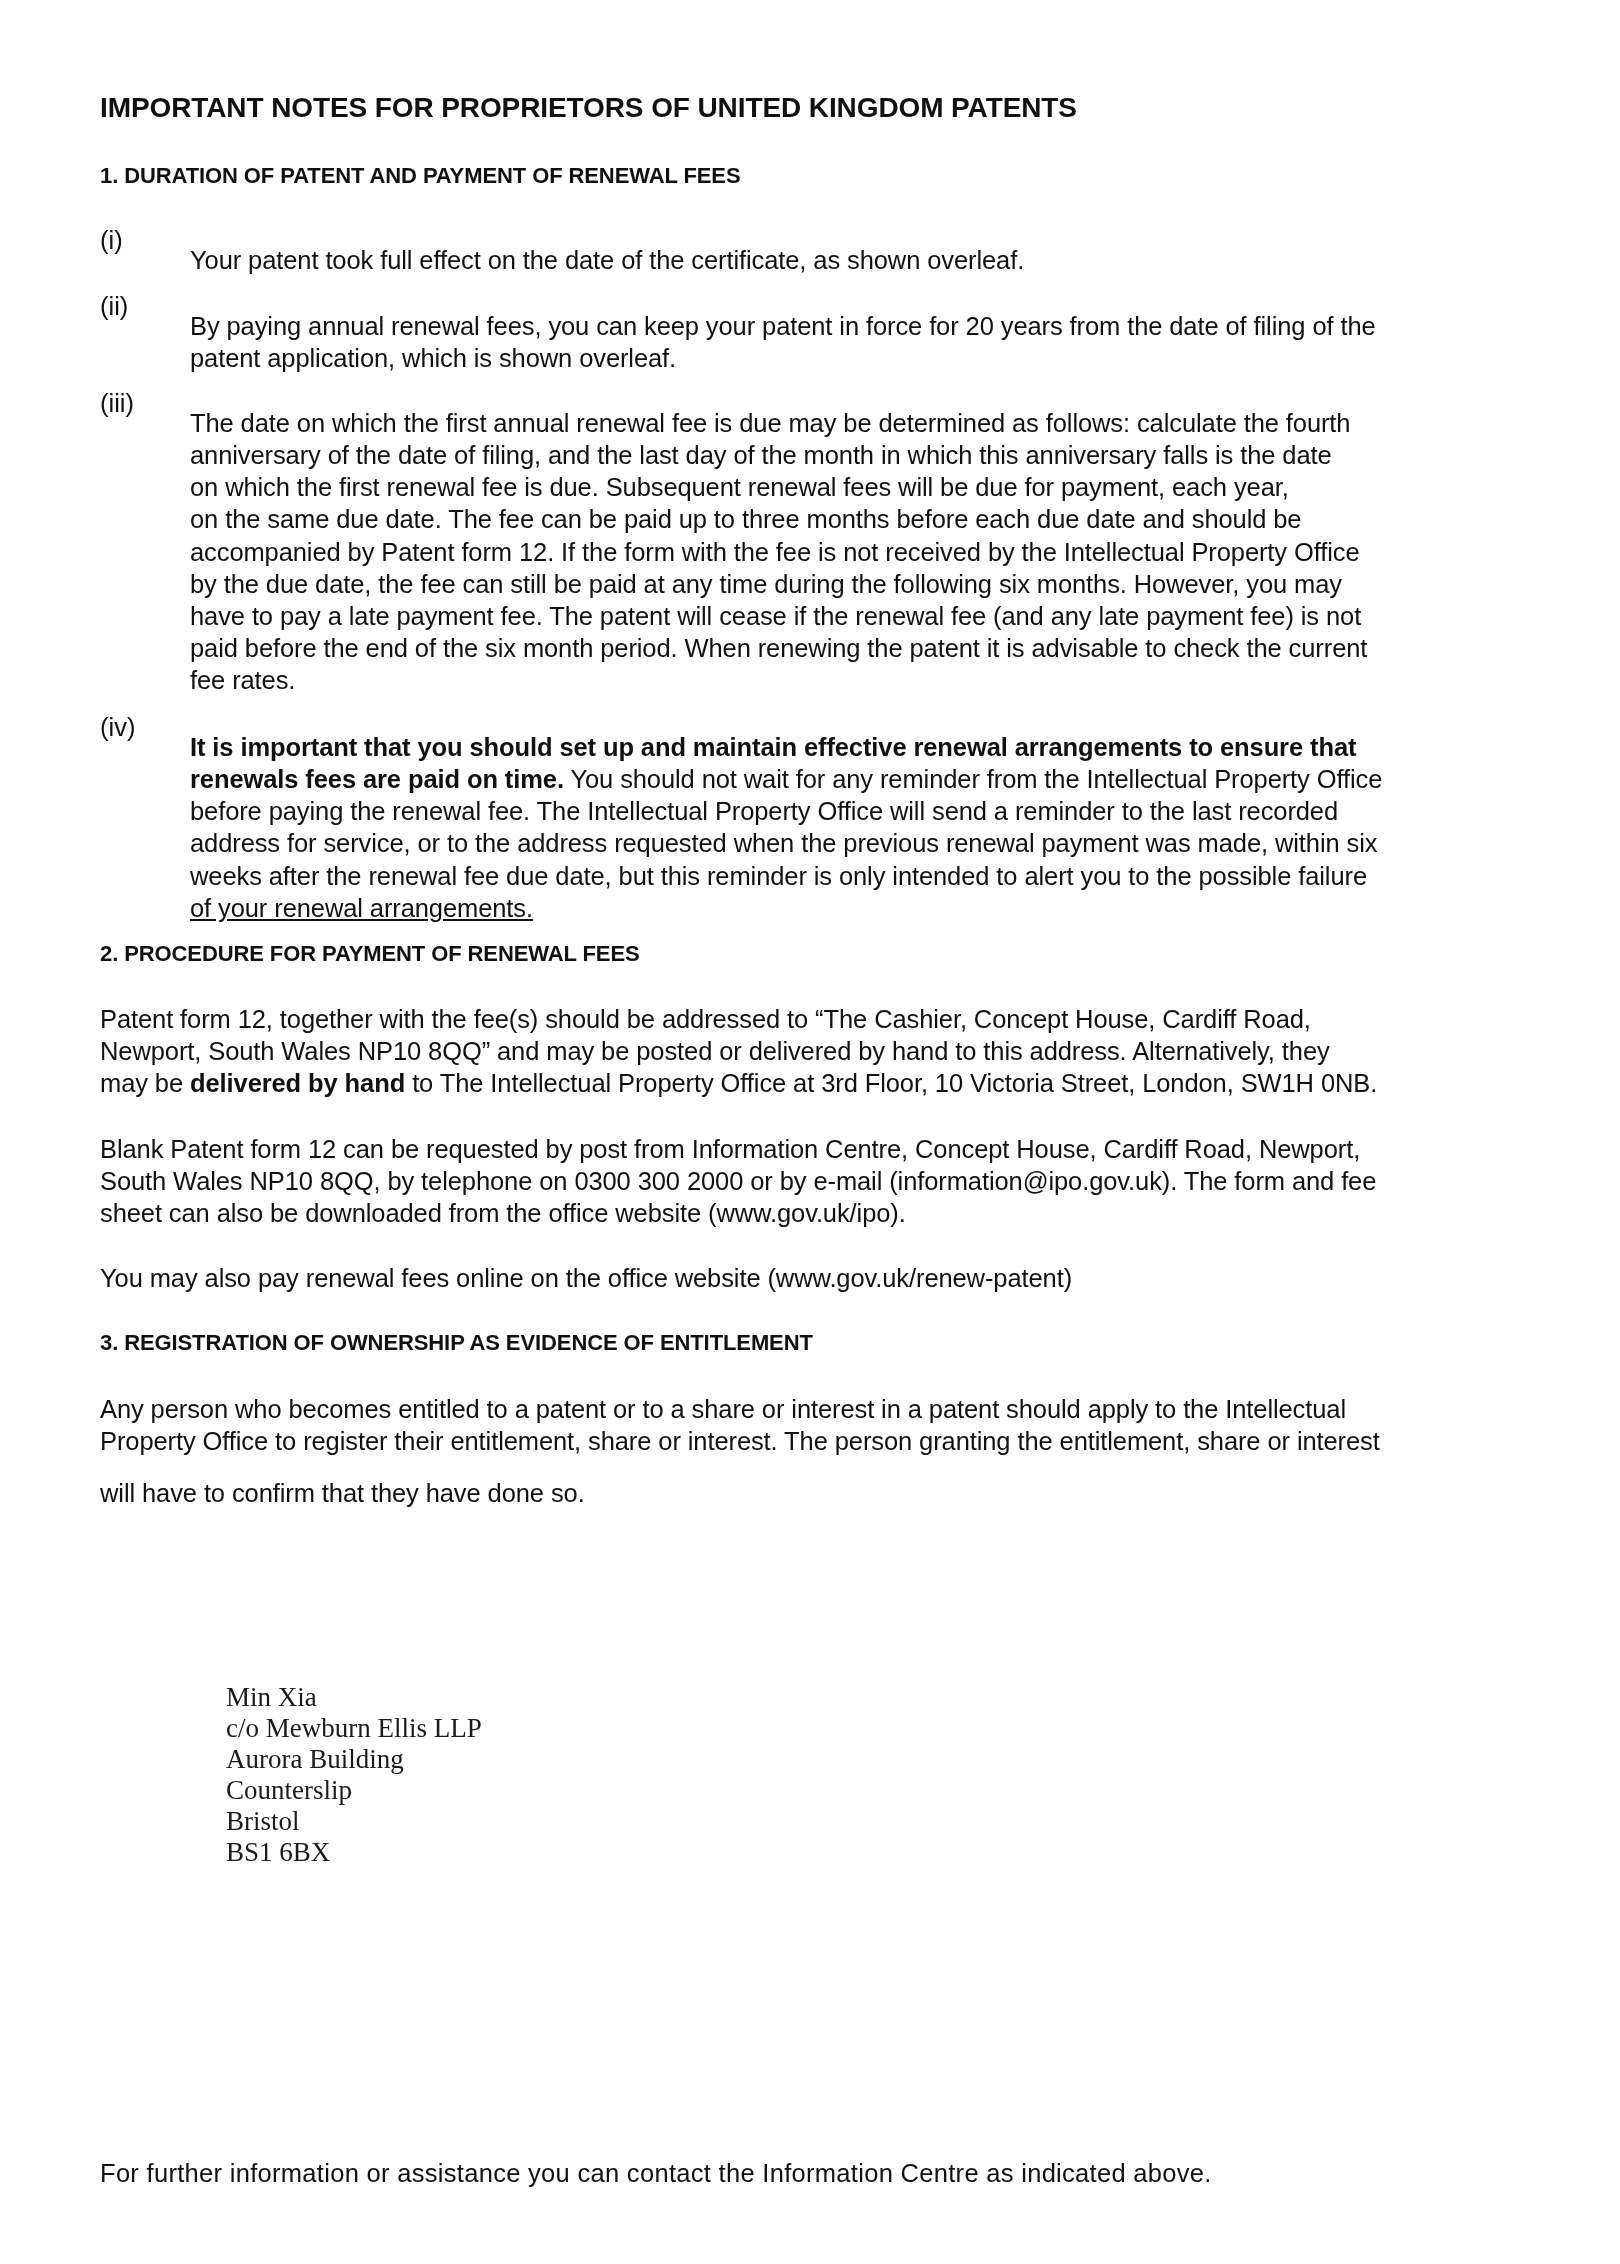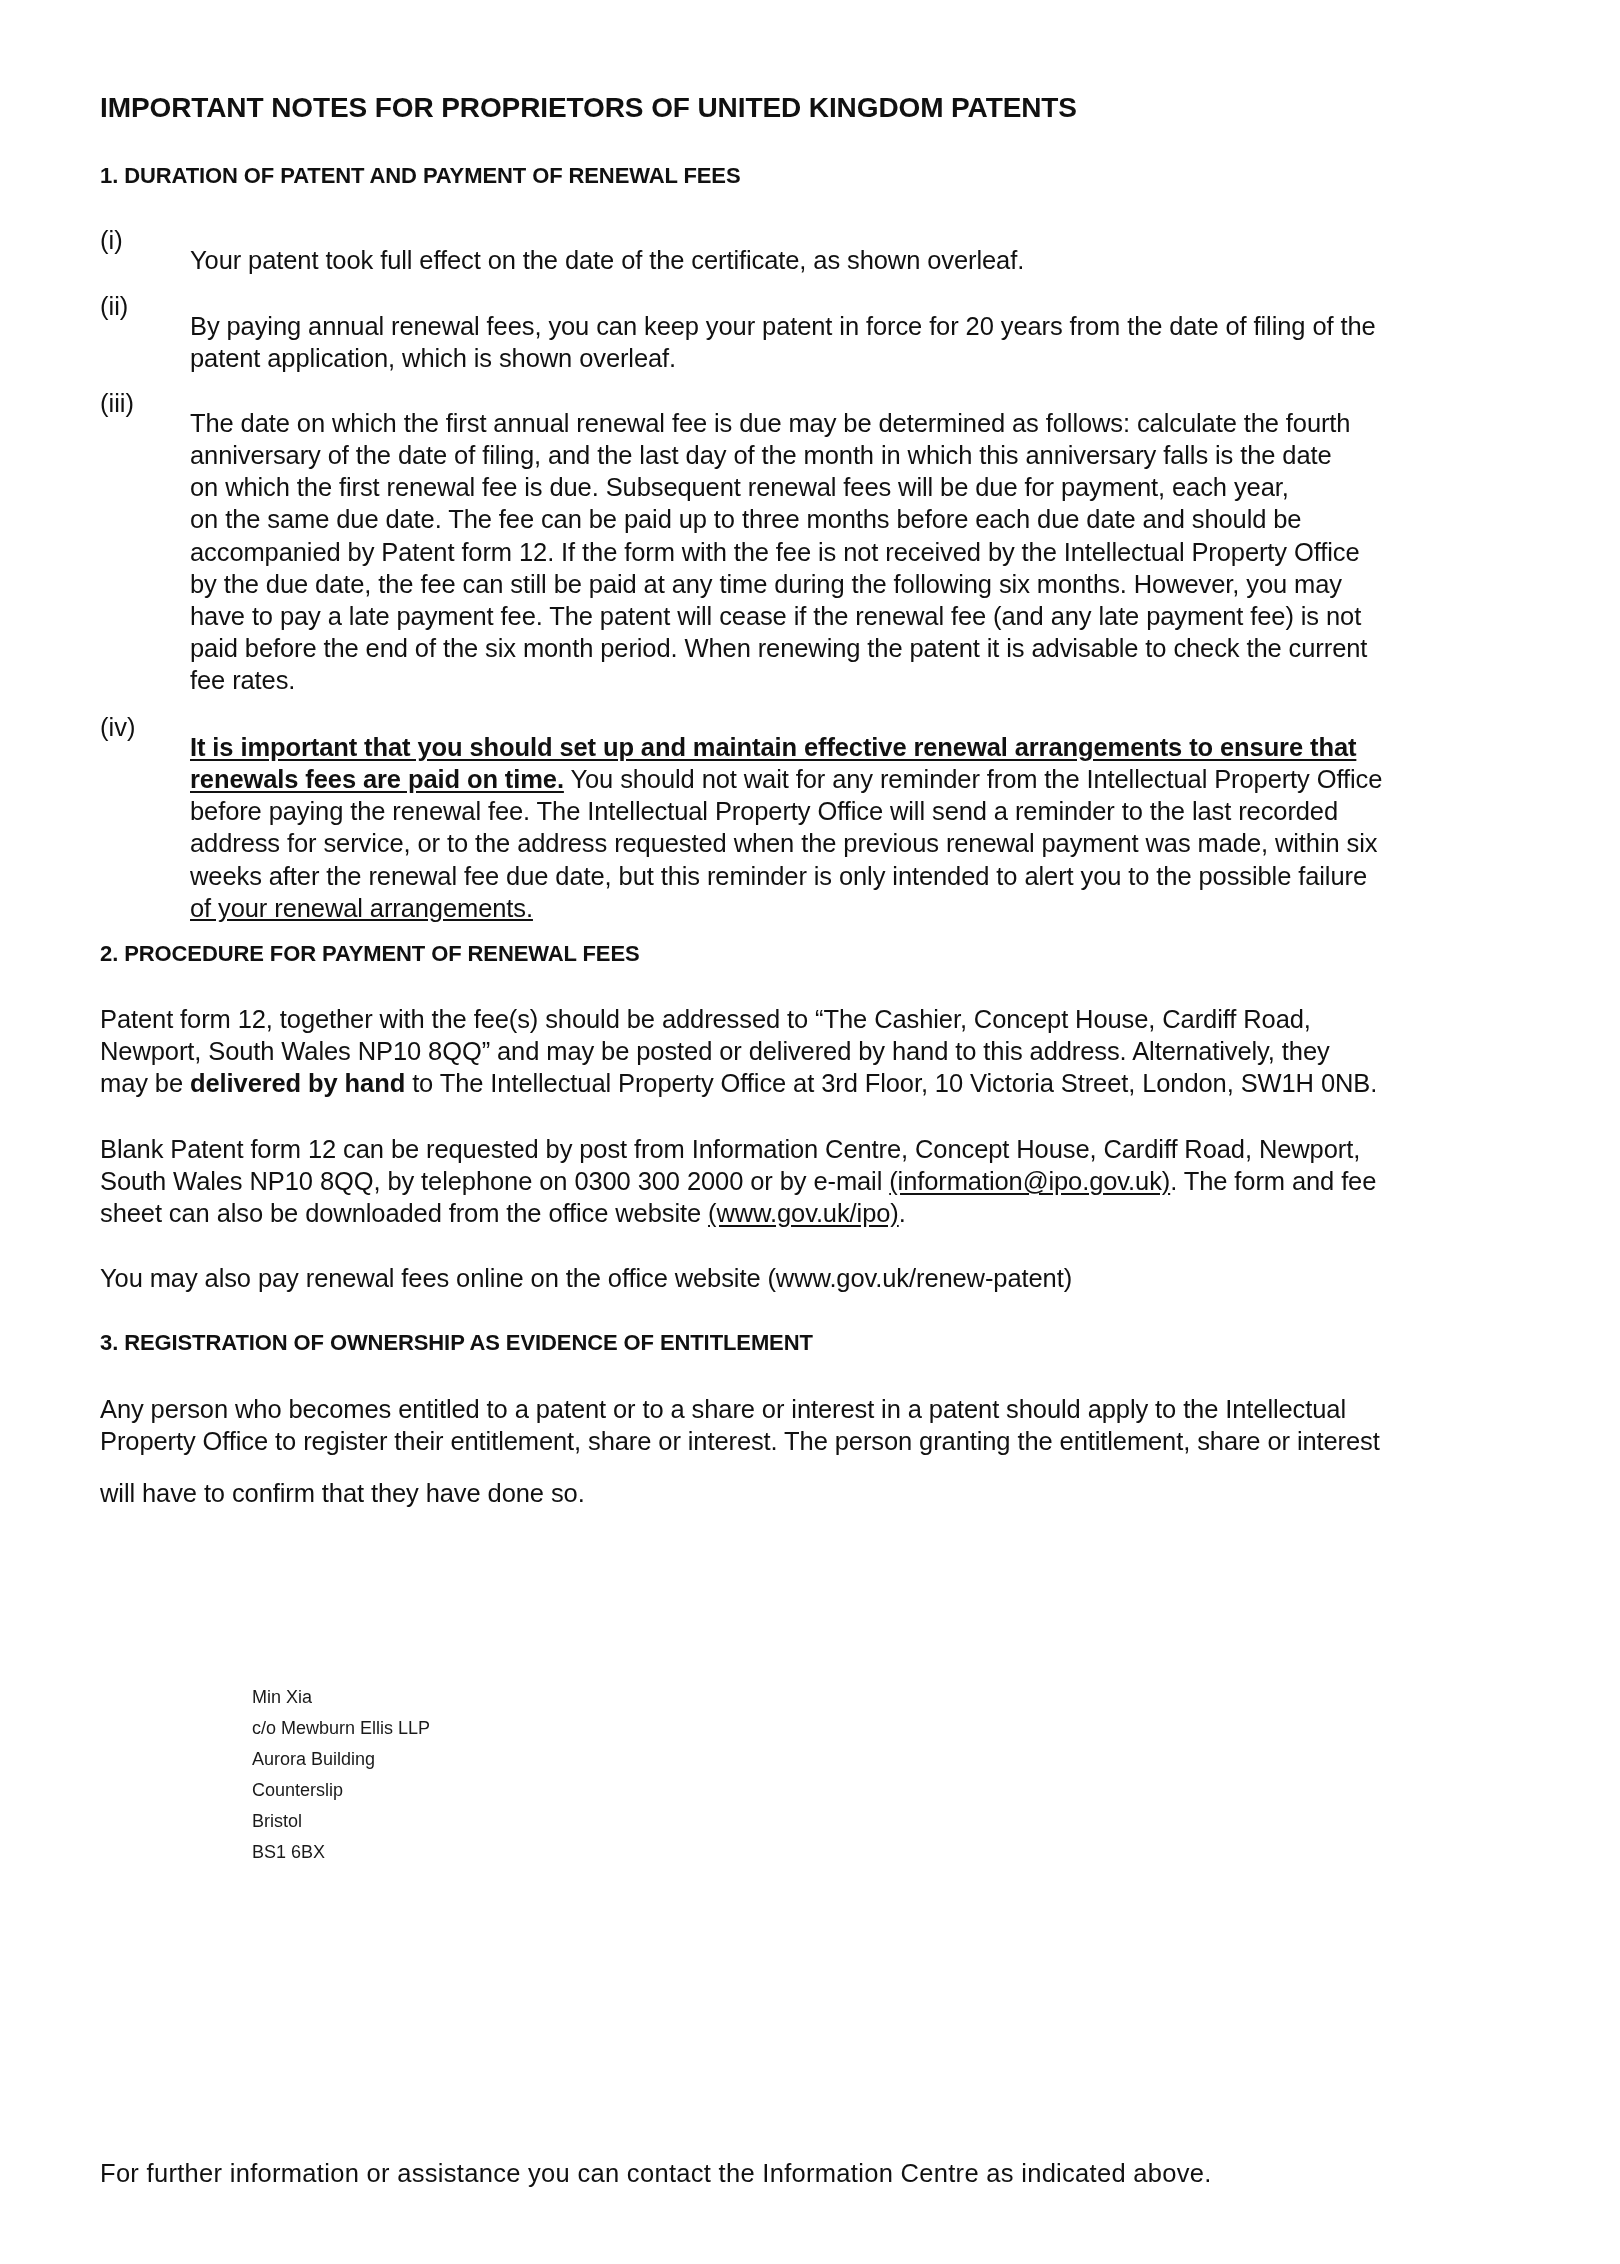--- a/index.html
+++ b/index.html
@@ -2,24 +2,24 @@
 <html><head>
 <meta charset="utf-8">
 <style>
   html, body { margin: 0; padding: 0; background: #ffffff; }
   body { width: 1620px; height: 2264px; position: relative; overflow: hidden; color: #111; font-family: "Liberation Sans", sans-serif; }
   .line { position: absolute; white-space: nowrap; font-size: 25.5px; line-height: 32px; letter-spacing: -0.1px; }
   .h { font-weight: bold; font-size: 22px; }
   .h1 { font-size: 28px; }
   .num { position: absolute; left: 100px; font-size: 25.5px; line-height: 32px; white-space: nowrap; }
   .b { font-weight: bold; }
-  .u { text-decoration: underline; text-underline-offset: 3px; }
+  .u { text-underline-offset: 3px; }
   .ind { left: 190px; margin-top: 20px; }
   .para { left: 100px; }
-  .addr { position: absolute; left: 252px; font-family: Liberation Sans, sans-serif; font-size: 18px; line-height: 31px; white-space: nowrap; color: #1a1a1a; }
+  .addr { position: absolute; left: 226px; font-family: Liberation Serif, serif; font-size: 27px; line-height: 31px; white-space: nowrap; color: #1a1a1a; }
 </style>
 </head>
 <body>
 
 <div>
 
   <div class="line h h1 para" style="top:92px;">IMPORTANT NOTES FOR PROPRIETORS OF UNITED KINGDOM PATENTS</div>
 
   <div class="line h para" style="top:160px;">1. DURATION OF PATENT AND PAYMENT OF RENEWAL FEES</div>
 

